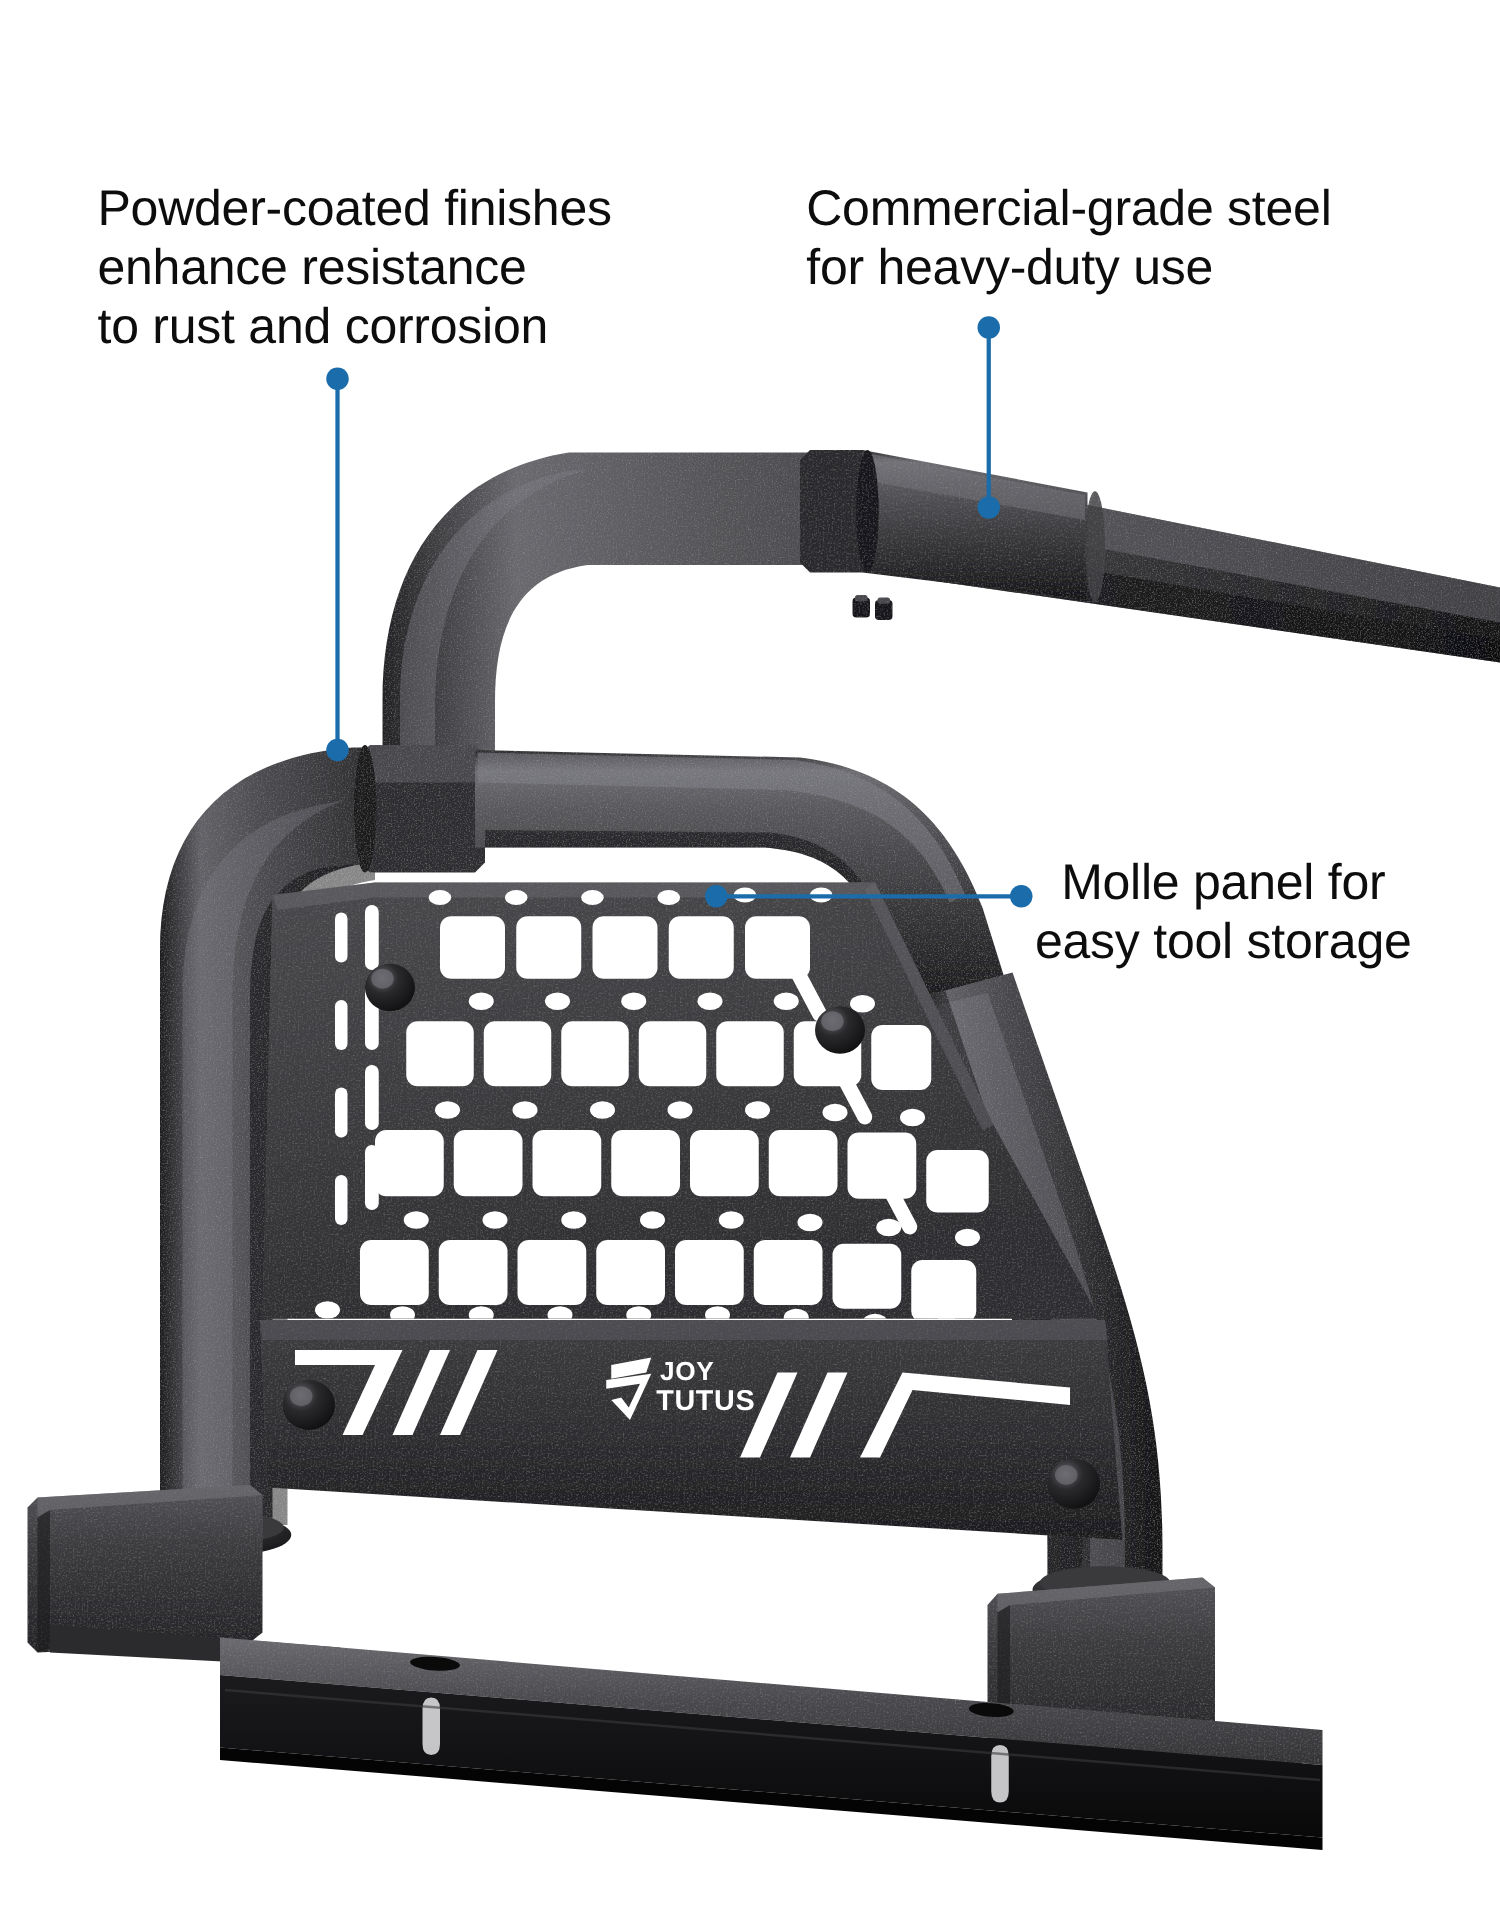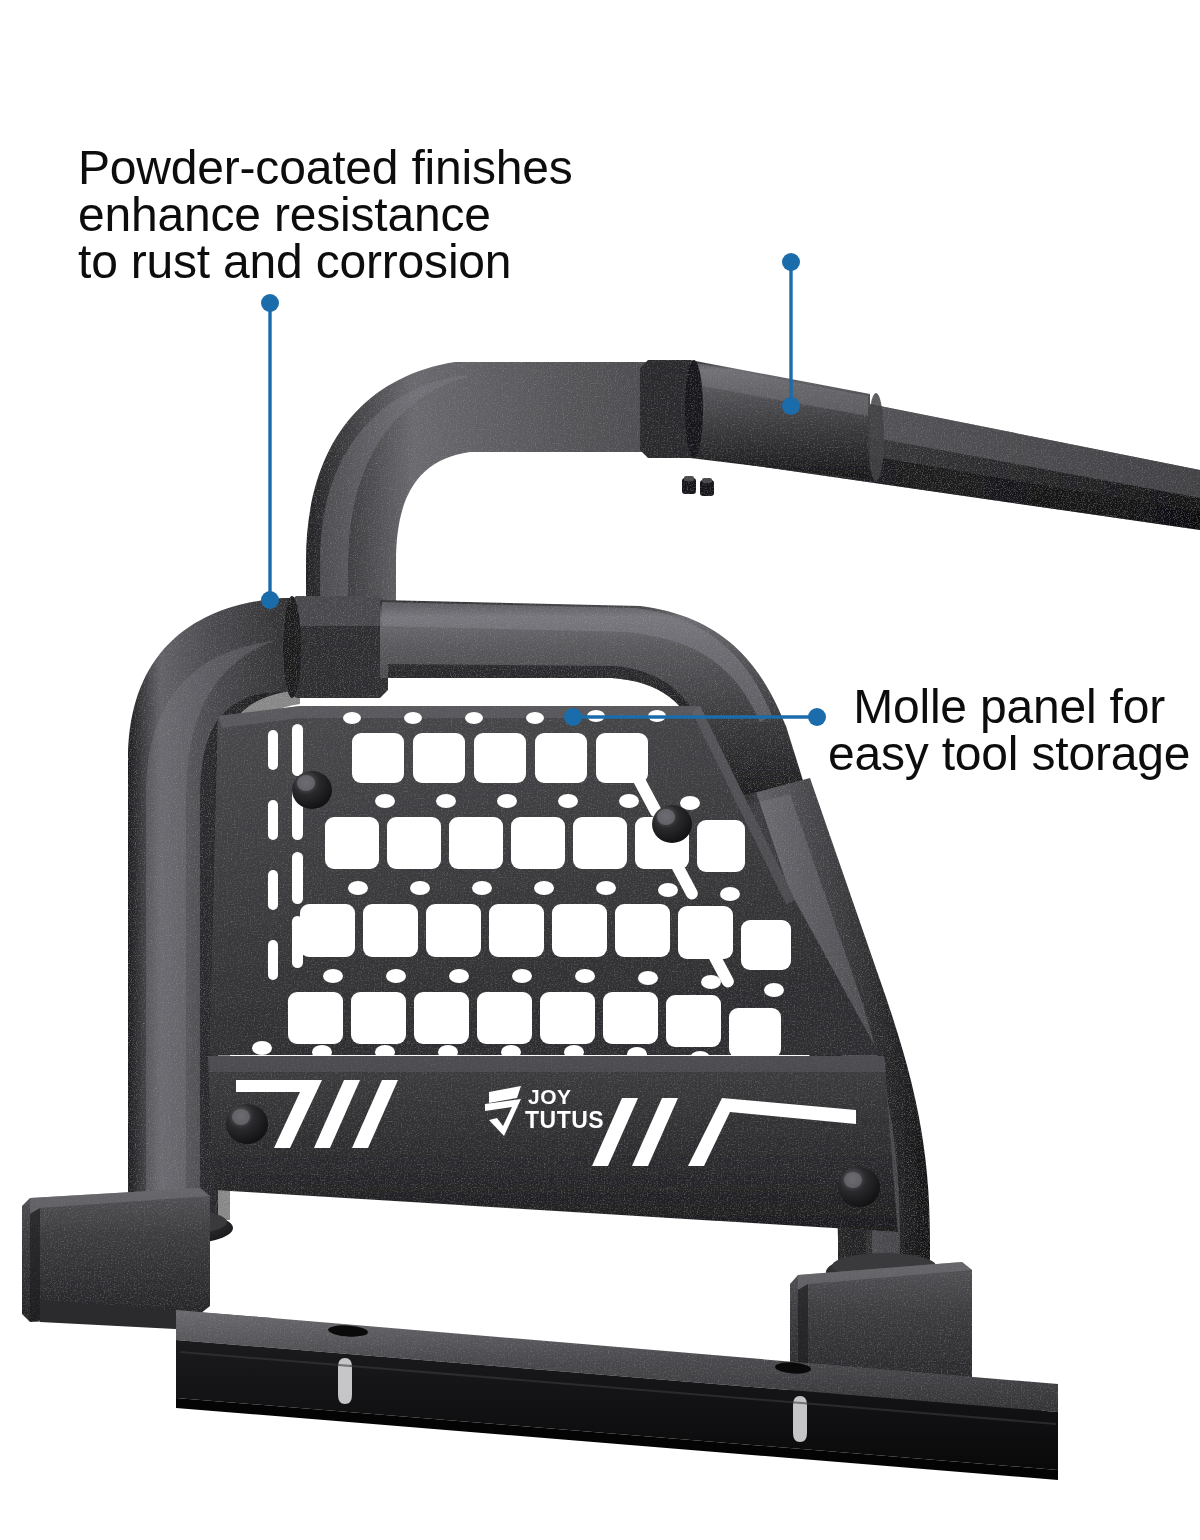--- a/index.html
+++ b/index.html
@@ -17,21 +17,21 @@
     width: 1200px;
     height: 1540px;
     background: #ffffff;
     overflow: hidden;
   }
 
   
   .callout-text {
     position: absolute;
     color: #0d0d0d;
-    font-size: 48px;
+    font-size: 40px;
     line-height: 47px;
     letter-spacing: -0.2px;
     white-space: pre-line;
     font-weight: 400;
   }
   #callout-1-text { left: 78px;  top: 144px; }
   #callout-2-text { left: 645px; top: 144px; }
   #callout-3-text { left: 828px; top: 683px; text-align: center; }
 
   
@@ -448,17 +448,19 @@
       <line x1="573" y1="717" x2="817" y2="717" stroke="#1a6cab" stroke-width="3.4" stroke-linecap="round"></line>
       <circle cx="573" cy="717" r="9" fill="#1a6cab"></circle>
       <circle cx="817" cy="717" r="9" fill="#1a6cab"></circle>
     </g>
   </svg>
 
   <div class="callout-text" id="callout-1-text">Powder-coated finishes
 enhance resistance
 to rust and corrosion</div>
 
+  <div class="callout-text" id="callout-2-text">Commercial-grade steel
+for heavy-duty use</div>
 
   <div class="callout-text" id="callout-3-text">Molle panel for
 easy tool storage</div>
 
 </div>
 
 </body></html>

